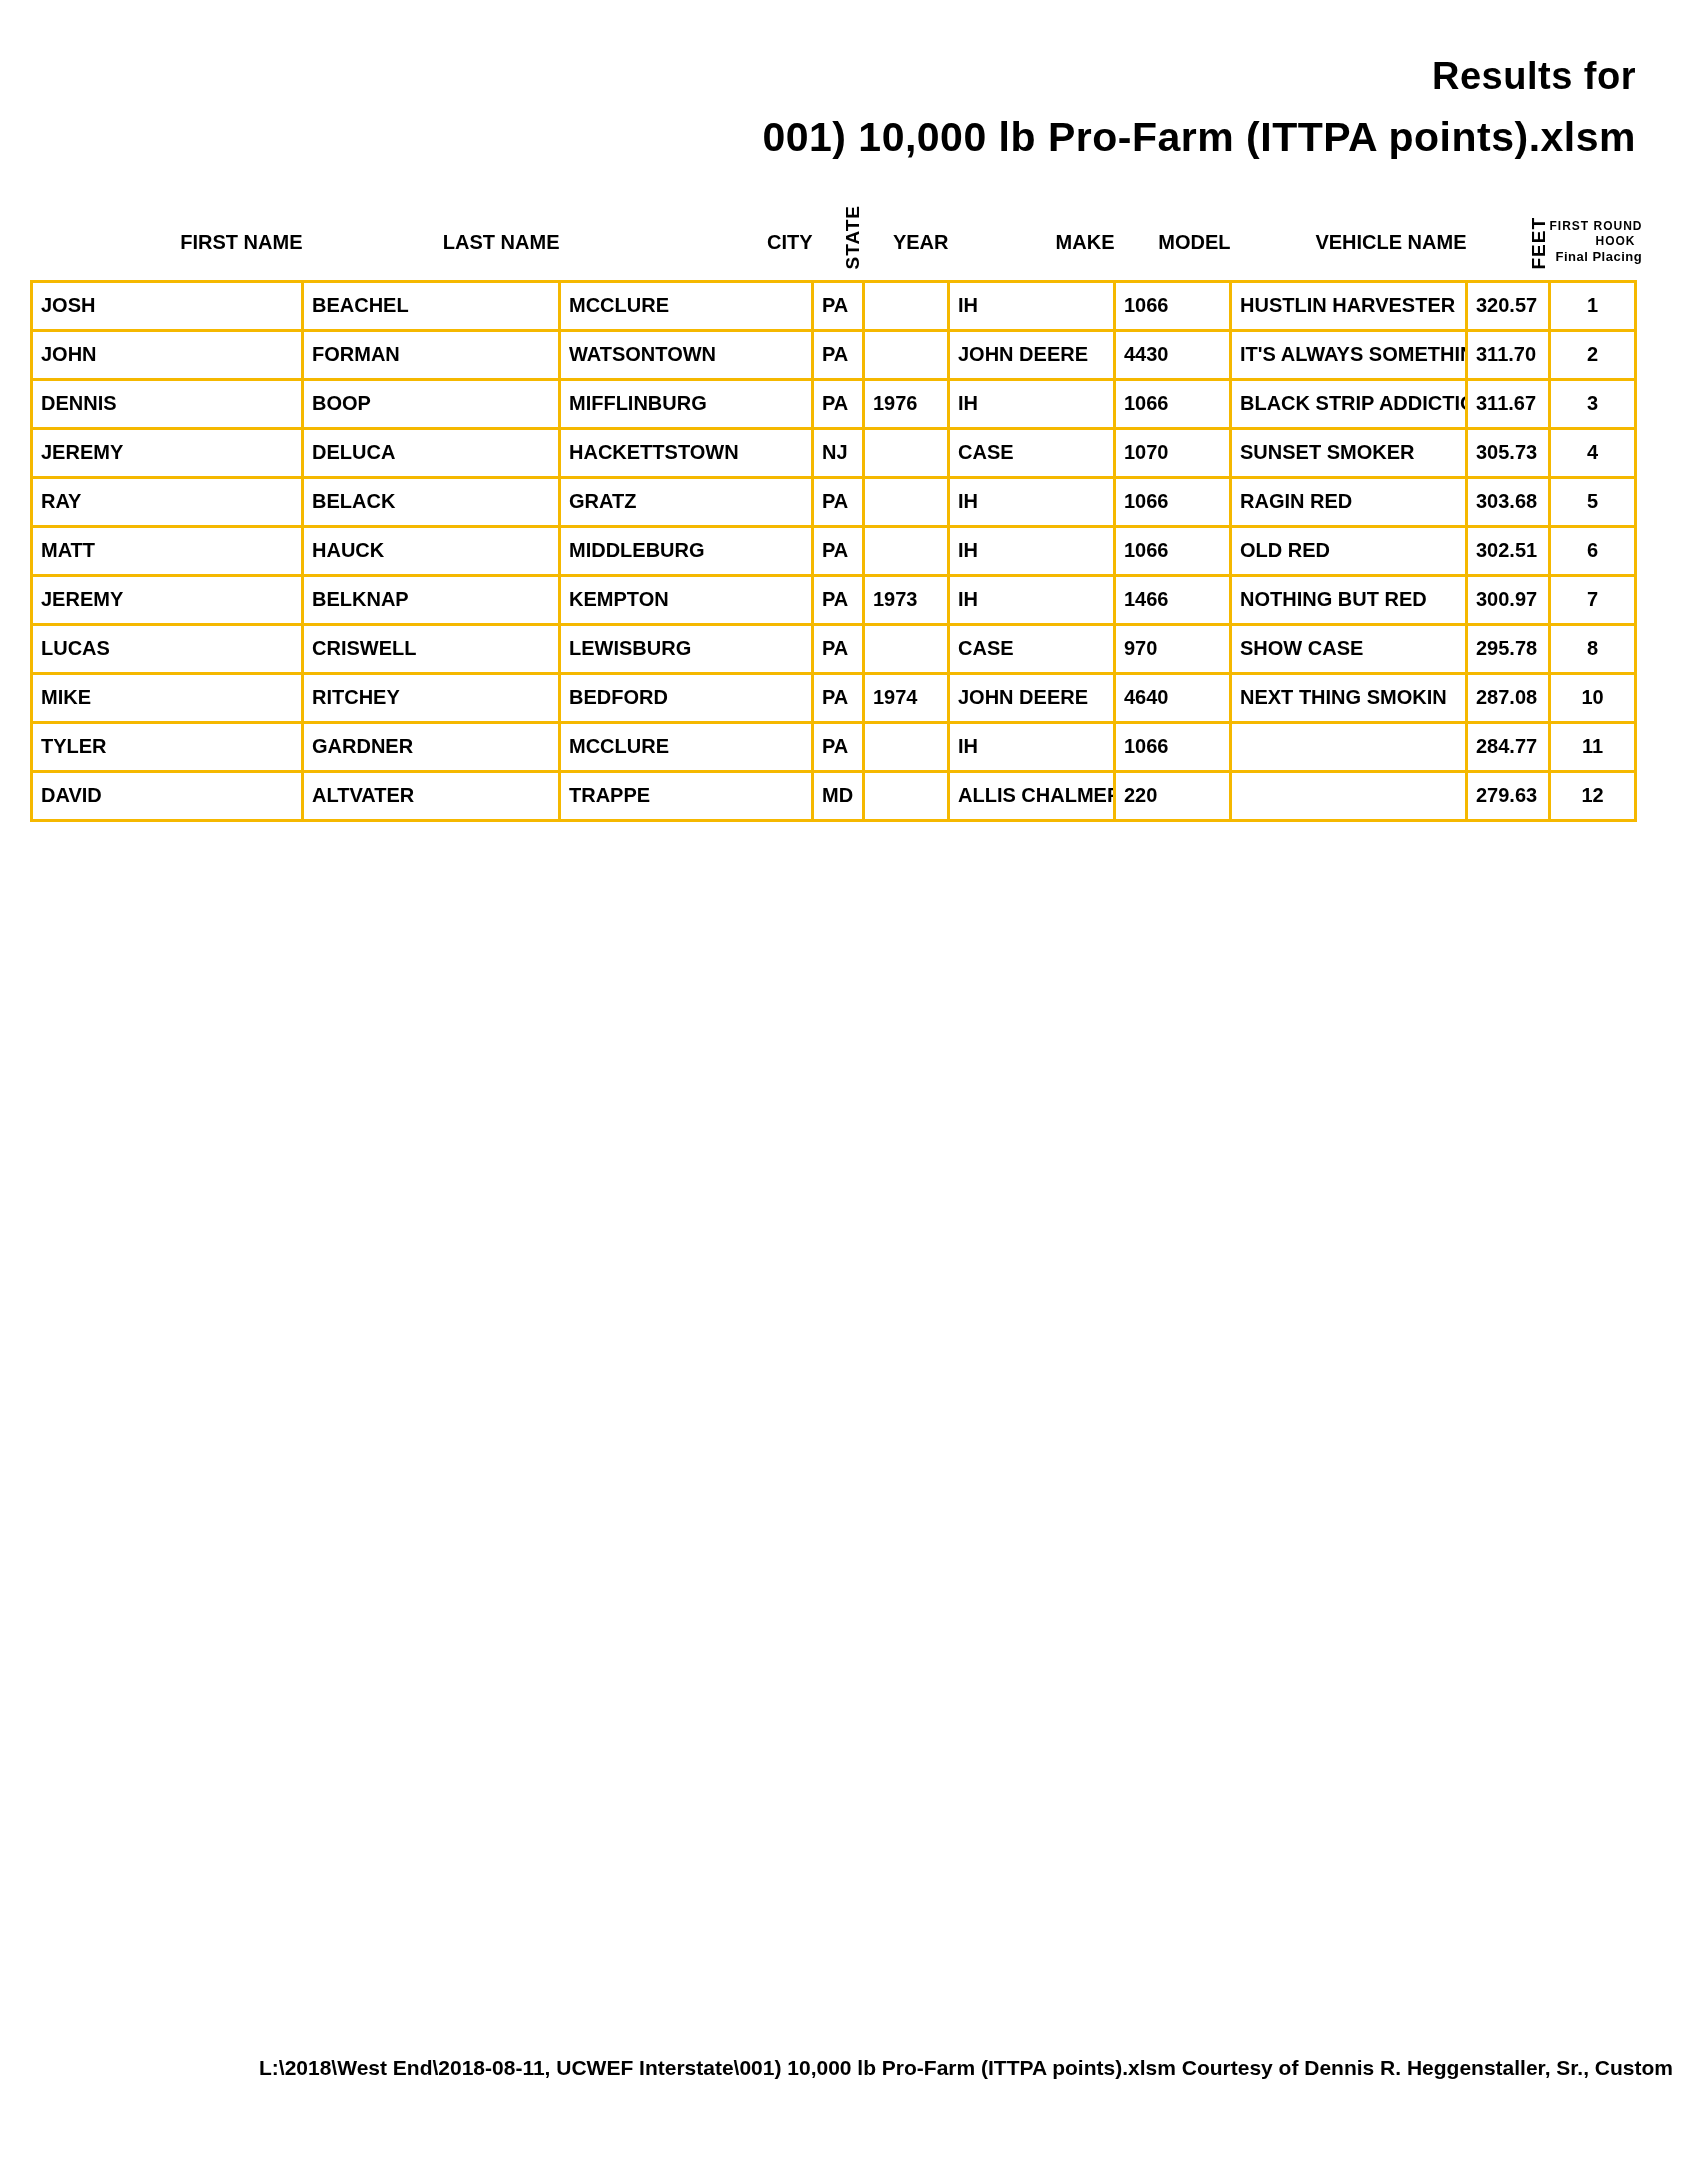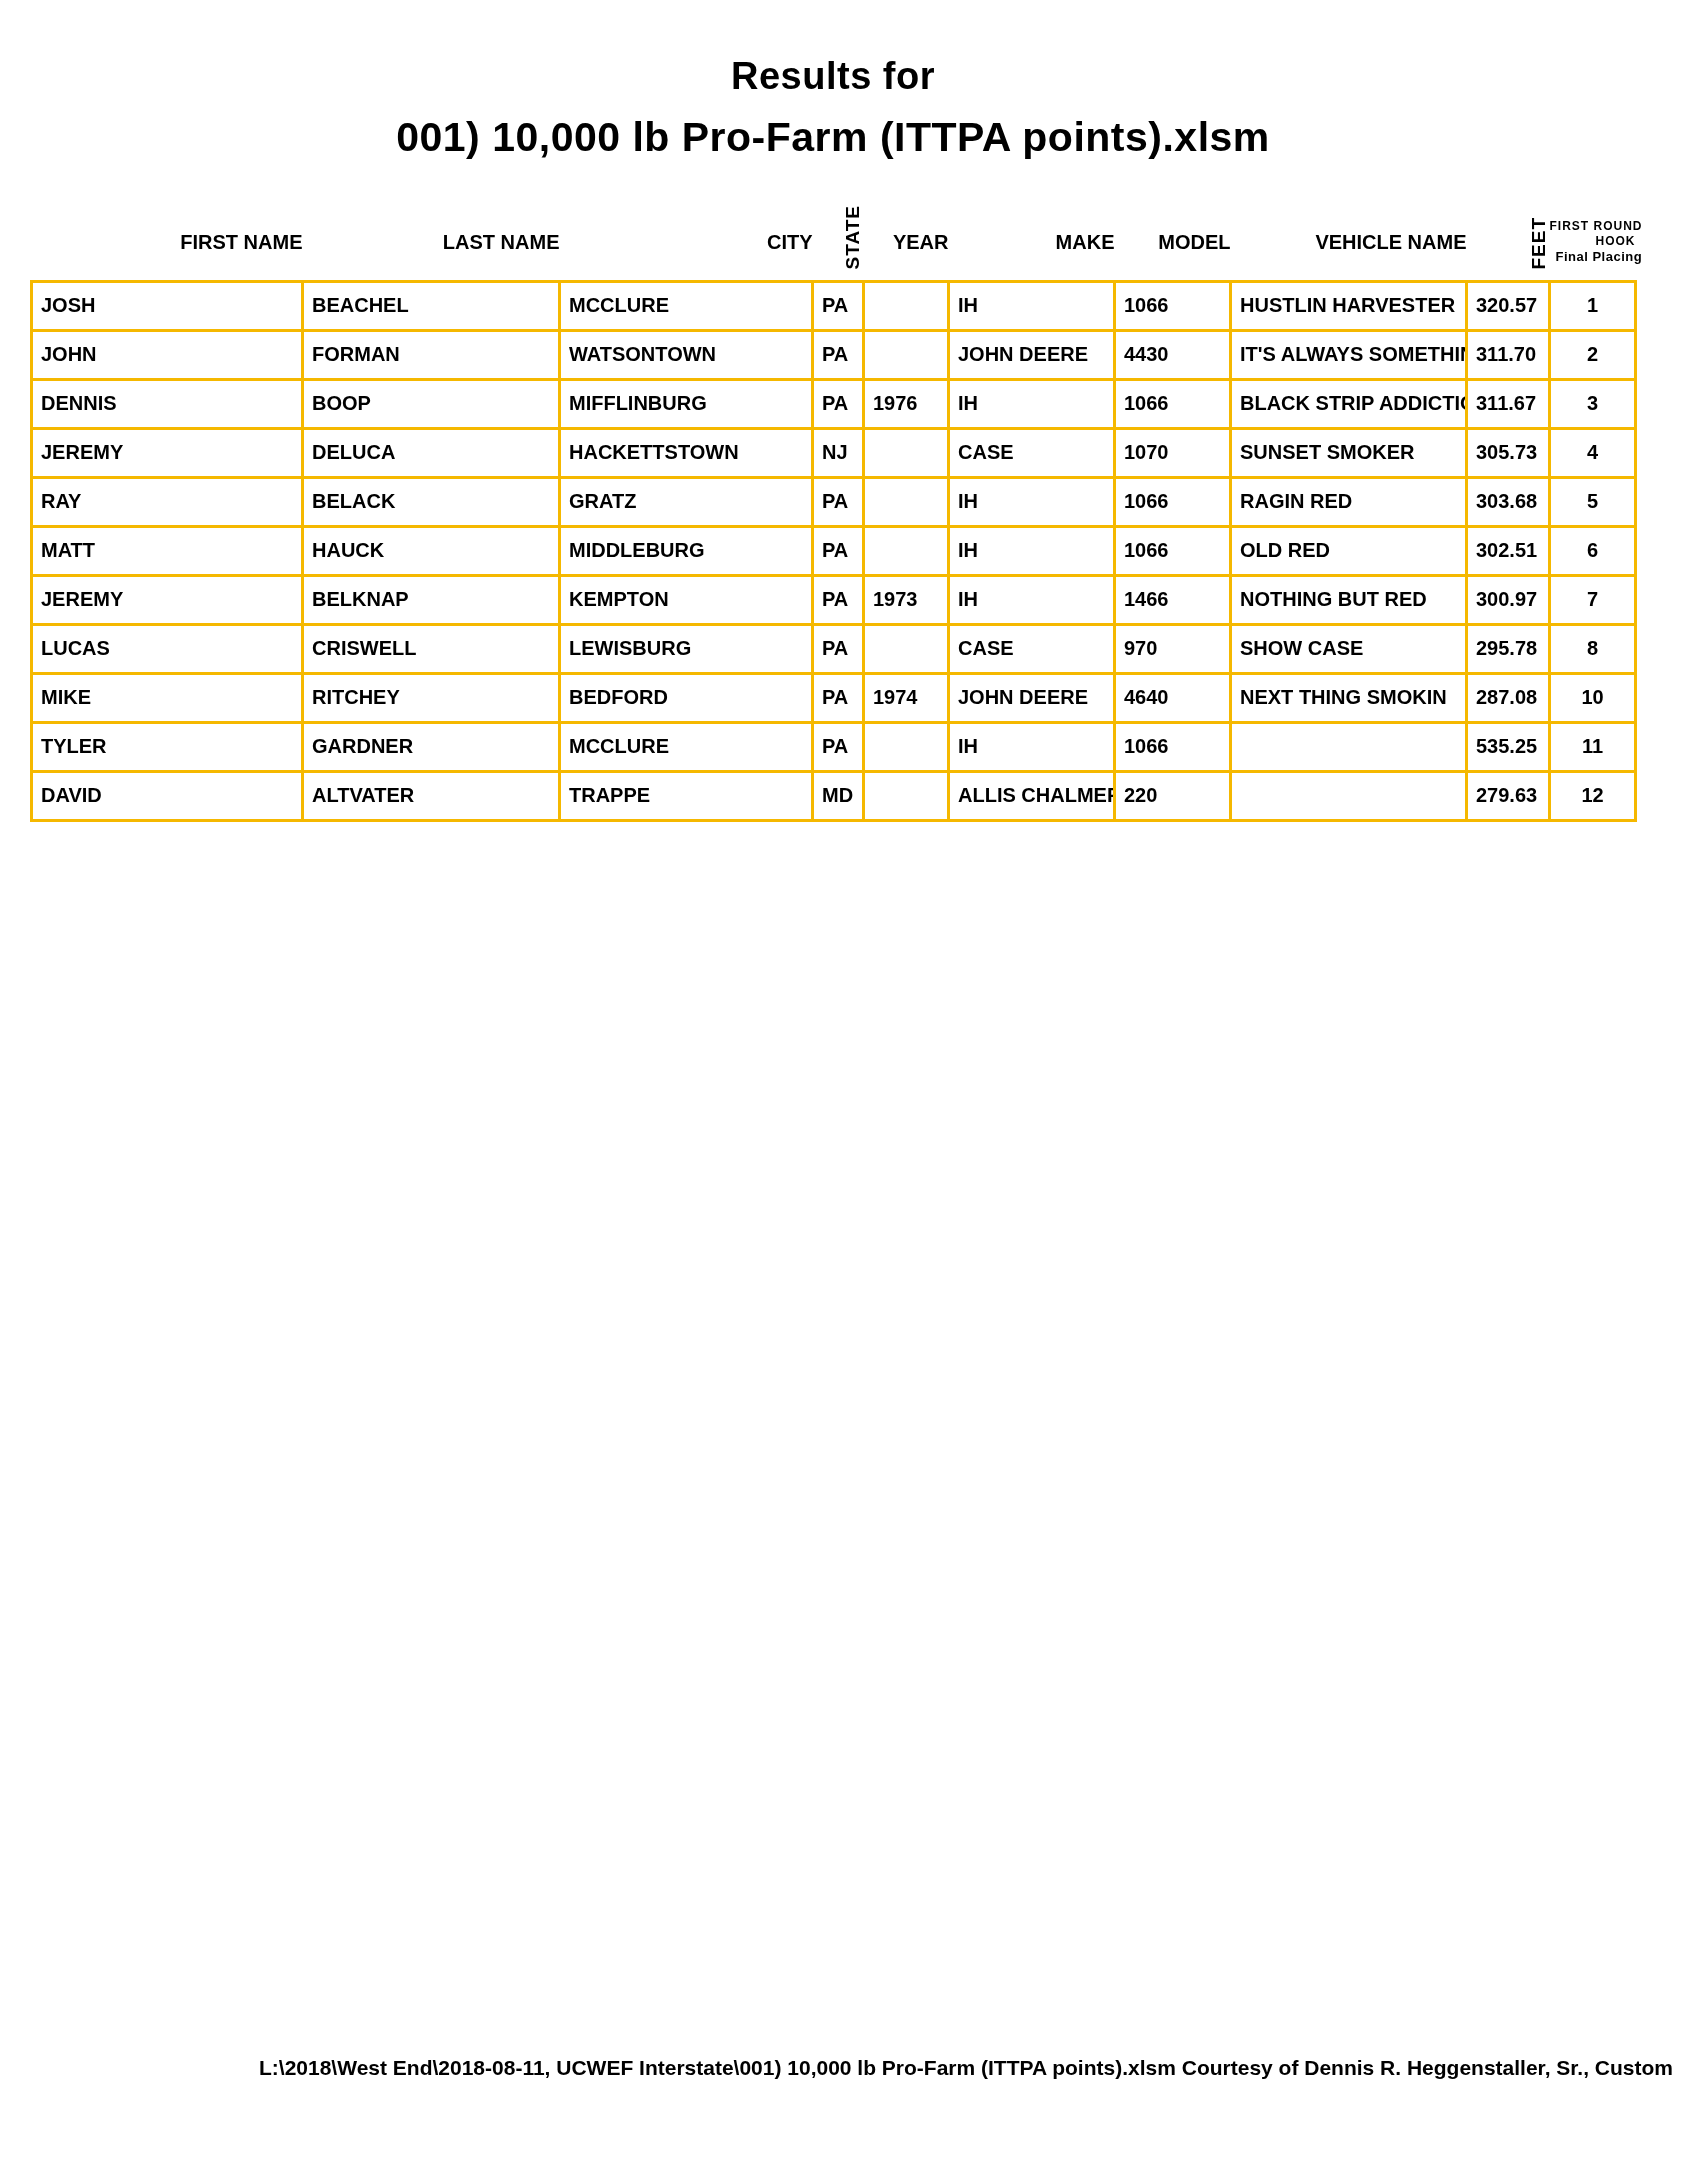--- a/index.html
+++ b/index.html
@@ -9,21 +9,21 @@
     width: 1683px; height: 2178px;
     background: #ffffff;
     font-family: "Liberation Sans", sans-serif;
     color: #000;
   }
   .page { position: relative; width: 1683px; height: 2178px; overflow: hidden; }
 
   
   .title-block {
     position: absolute; top: 57px; left: 30px; width: 1606px;
-    text-align: center; font-weight: bold; line-height: 1;
+    text-align: right; font-weight: bold; line-height: 1;
   }
   .title-line1 { font-size: 38px; letter-spacing: 0.5px; }
   .title-line2 { font-size: 41px; margin-top: 22px; letter-spacing: 0.5px; }
 
   
   table.results {
     position: absolute; left: 30px; top: 137px;
     width: 1606px;
     border-collapse: collapse; table-layout: fixed;
   }
@@ -217,21 +217,21 @@
         </tr>
         <tr>
           <td class="col-first">TYLER</td>
           <td class="col-last">GARDNER</td>
           <td class="col-city">MCCLURE</td>
           <td class="col-state">PA</td>
           <td class="col-year"></td>
           <td class="col-make">IH</td>
           <td class="col-model">1066</td>
           <td class="col-vehicle"></td>
-          <td class="col-feet">535.25</td>
+          <td class="col-feet">284.77</td>
           <td class="col-placing">11</td>
         </tr>
         <tr>
           <td class="col-first">DAVID</td>
           <td class="col-last">ALTVATER</td>
           <td class="col-city">TRAPPE</td>
           <td class="col-state">MD</td>
           <td class="col-year"></td>
           <td class="col-make">ALLIS CHALMERS</td>
           <td class="col-model">220</td>

